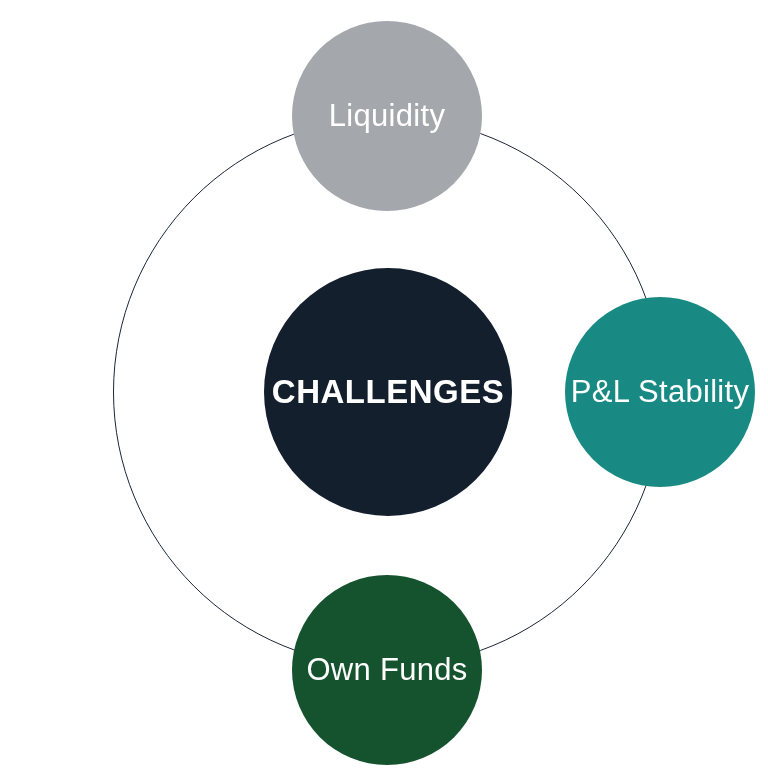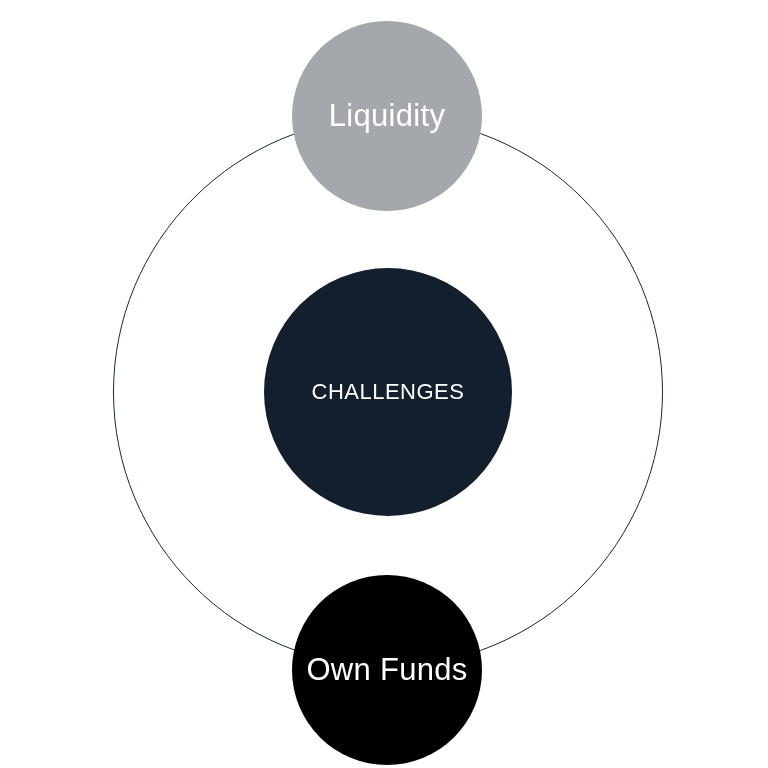--- a/index.html
+++ b/index.html
@@ -41,22 +41,22 @@
     line-height: 1.25;
     letter-spacing: 0.3px;
   }
   .node-center {
     left: 264px;
     top: 268px;
     width: 248px;
     height: 248px;
   }
   .node-center .node-label {
-    font-size: 22px;
-    font-weight: 400;
+    font-size: 33px;
+    font-weight: 700;
     letter-spacing: 0.5px;
   }
   .node-top {
     left: 292px;
     top: 21px;
     width: 190px;
     height: 190px;
   }
   .node-left {
     left: 19px;
@@ -87,18 +87,21 @@
 
   <div class="node node-top" style="background: rgb(164, 168, 172);">
     <span class="node-label">Liquidity</span>
   </div>
 
 
   <div class="node node-center" style="background: rgb(20, 31, 46);">
     <span class="node-label">CHALLENGES</span>
   </div>
 
+  <div class="node node-right" style="background: rgb(24, 138, 131);">
+    <span class="node-label">P&amp;L Stability</span>
+  </div>
 
-  <div class="node node-bottom" style="background: #000000;">
+  <div class="node node-bottom" style="background: #14532d;">
     <span class="node-label">Own Funds</span>
   </div>
 
 </div>
 
 </body></html>

